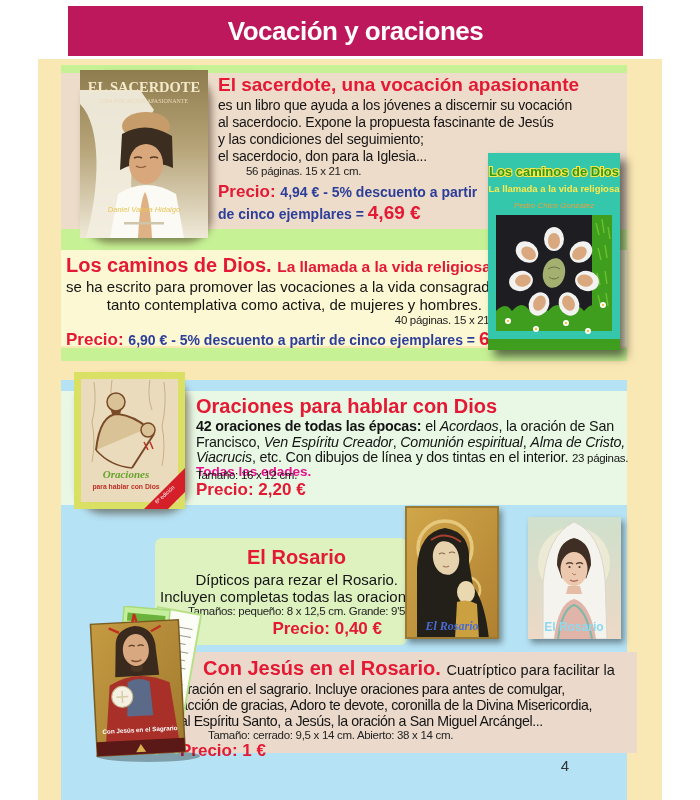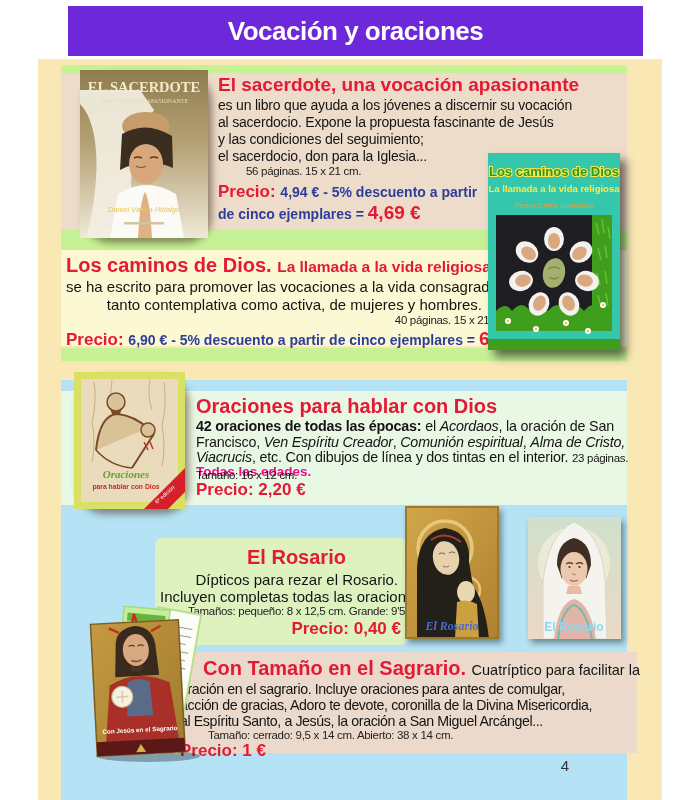--- a/index.html
+++ b/index.html
@@ -1,20 +1,20 @@
 <!DOCTYPE html>
 <html><head>
 <meta charset="utf-8">
 <style>
   html,body{margin:0;padding:0;}
   body{width:700px;height:800px;position:relative;background:#ffffff;
        font-family:"Liberation Sans",sans-serif;overflow:hidden;}
   .abs{position:absolute;}
   
-  .header-bar{left:68px;top:6px;width:575px;height:50px;background:#6d28d9;
+  .header-bar{left:68px;top:6px;width:575px;height:50px;background:#be185d;
       color:#fff;display:flex;align-items:center;justify-content:center;
       font-size:26px;font-weight:bold;letter-spacing:-0.5px;}
   
   .frame{left:38px;top:59px;width:624px;height:741px;background:#f9e8b4;}
   .strip{left:61px;width:566px;background:#c6f195;}
   .sec{left:61px;width:566px;}
   .sec-pink{background:#eedcca;}
   .sec-yellow{background:#fbf8d3;}
   .sec-blue{background:#b5e2f4;}
   .sec-mint{background:#e9f8e4;}
@@ -191,21 +191,21 @@
   <span style="font-weight:bold;">42 oraciones de todas las épocas:</span><span> el </span><i>Acordaos</i><span>, la oración de San Francisco, </span><i>Ven Espíritu Creador</i><span>, </span><i>Comunión espiritual</i><span>, </span><i>Alma de Cristo, Viacrucis</i><span>, etc. Con dibujos de línea y dos tintas en el interior. </span><span style="font-size:11.5px;letter-spacing:-0.3px;">23 páginas. Tamaño: 16 x 12 cm.</span>
 </div>
 <div class="abs t-mag nw" style="left:196px;top:464px;font-size:13.5px;">Todas las edades.</div>
 <div class="abs t-red nw" style="left:196px;top:480px;font-size:17px;">Precio: 2,20 €</div>
 
 <div class="abs rosario-box"></div>
 <div class="abs t-red nw" style="left:247px;top:546px;font-size:20px;z-index:2;">El Rosario</div>
 <div class="abs rt nw" style="left:160px;top:571px;width:238px;font-size:15px;color:#141414;z-index:2;">Dípticos para rezar el Rosario.</div>
 <div class="abs rt nw" style="left:160px;top:588px;width:238px;font-size:15px;color:#141414;z-index:2;">Incluyen completas todas las oraciones.</div>
 <div class="abs rt specs" style="left:160px;top:605px;width:238px;z-index:2;">Tamaños: pequeño: 8 x 12,5 cm. Grande: 9'5 x 14 cm.</div>
-<div class="abs rt t-red nw" style="left:163px;top:619px;width:238px;font-size:17px;z-index:2;">Precio: 0,40 €</div>
+<div class="abs rt t-red nw" style="left:144px;top:619px;width:238px;font-size:17px;z-index:2;">Precio: 0,40 €</div>
 
 <div class="abs" style="left:405px;top:506px;width:94px;height:133px;z-index:5;box-shadow:3px 4px 6px rgba(0,0,0,.4);">
 <svg width="94" height="133" viewBox="0 0 94 133" xmlns="http://www.w3.org/2000/svg">
   <defs>
         <linearGradient id="gold" x1="0" y1="0" x2="1" y2="1">
     <stop offset="0" stop-color="#d1a74a"></stop>
           <stop offset="1" stop-color="#b08030"></stop>
         </linearGradient>
       </defs>
   <rect width="94" height="133" fill="url(#gold)"></rect>
@@ -243,21 +243,21 @@
   <path d="M42,63 q4,2.5 8,0" stroke="#b06a5c" stroke-width="1.4" fill="none"></path>
   <path d="M40,69 l12,0 l2,8 l-16,0 Z" fill="#e4bda4"></path>
   <path d="M26,122 Q30,86 46,82 Q62,86 68,122 Z" fill="#e0b4a8"></path>
   <path d="M30,122 Q34,92 46,88 Q58,92 64,122" stroke="#7fb8a8" stroke-width="2" fill="none"></path>
   <text x="46" y="114" text-anchor="middle" font-family="Liberation Sans,sans-serif" font-weight="bold" font-size="12" fill="#8fd9ee">El Rosario</text>
 </svg>
 </div>
 
 <div class="abs sagrario-box"></div>
 <div class="abs nw" style="left:203px;top:657px;z-index:4;">
-  <span class="t-red" style="font-size:20px;">Con Tamaño en el Sagrario. </span><span style="font-size:14.5px;color:#141414;">Cuatríptico para facilitar la</span>
+  <span class="t-red" style="font-size:20px;">Con Jesús en el Rosario. </span><span style="font-size:14.5px;color:#141414;">Cuatríptico para facilitar la</span>
 </div>
 <div class="abs nw" style="left:180px;top:681px;font-size:14.2px;color:#141414;letter-spacing:-0.4px;z-index:4;">oración en el sagrario. Incluye oraciones para antes de comulgar,</div>
 <div class="abs nw" style="left:180px;top:697px;font-size:14.2px;color:#141414;letter-spacing:-0.4px;z-index:4;">acción de gracias, Adoro te devote, coronilla de la Divina Misericordia,</div>
 <div class="abs nw" style="left:180px;top:713px;font-size:14.2px;color:#141414;letter-spacing:-0.4px;z-index:4;">al Espíritu Santo, a Jesús, la oración a San Miguel Arcángel...</div>
 <div class="abs specs" style="left:180px;top:729px;z-index:4;">Tamaño: cerrado: 9,5 x 14 cm. Abierto: 38 x 14 cm.</div>
 <div class="abs t-red nw" style="left:180px;top:741px;font-size:17px;z-index:4;">Precio: 1 €</div>
 
 <div class="abs" style="left:88px;top:606px;width:118px;height:156px;z-index:6;">
 <svg width="118" height="156" viewBox="0 0 118 156" xmlns="http://www.w3.org/2000/svg">
   <defs>

